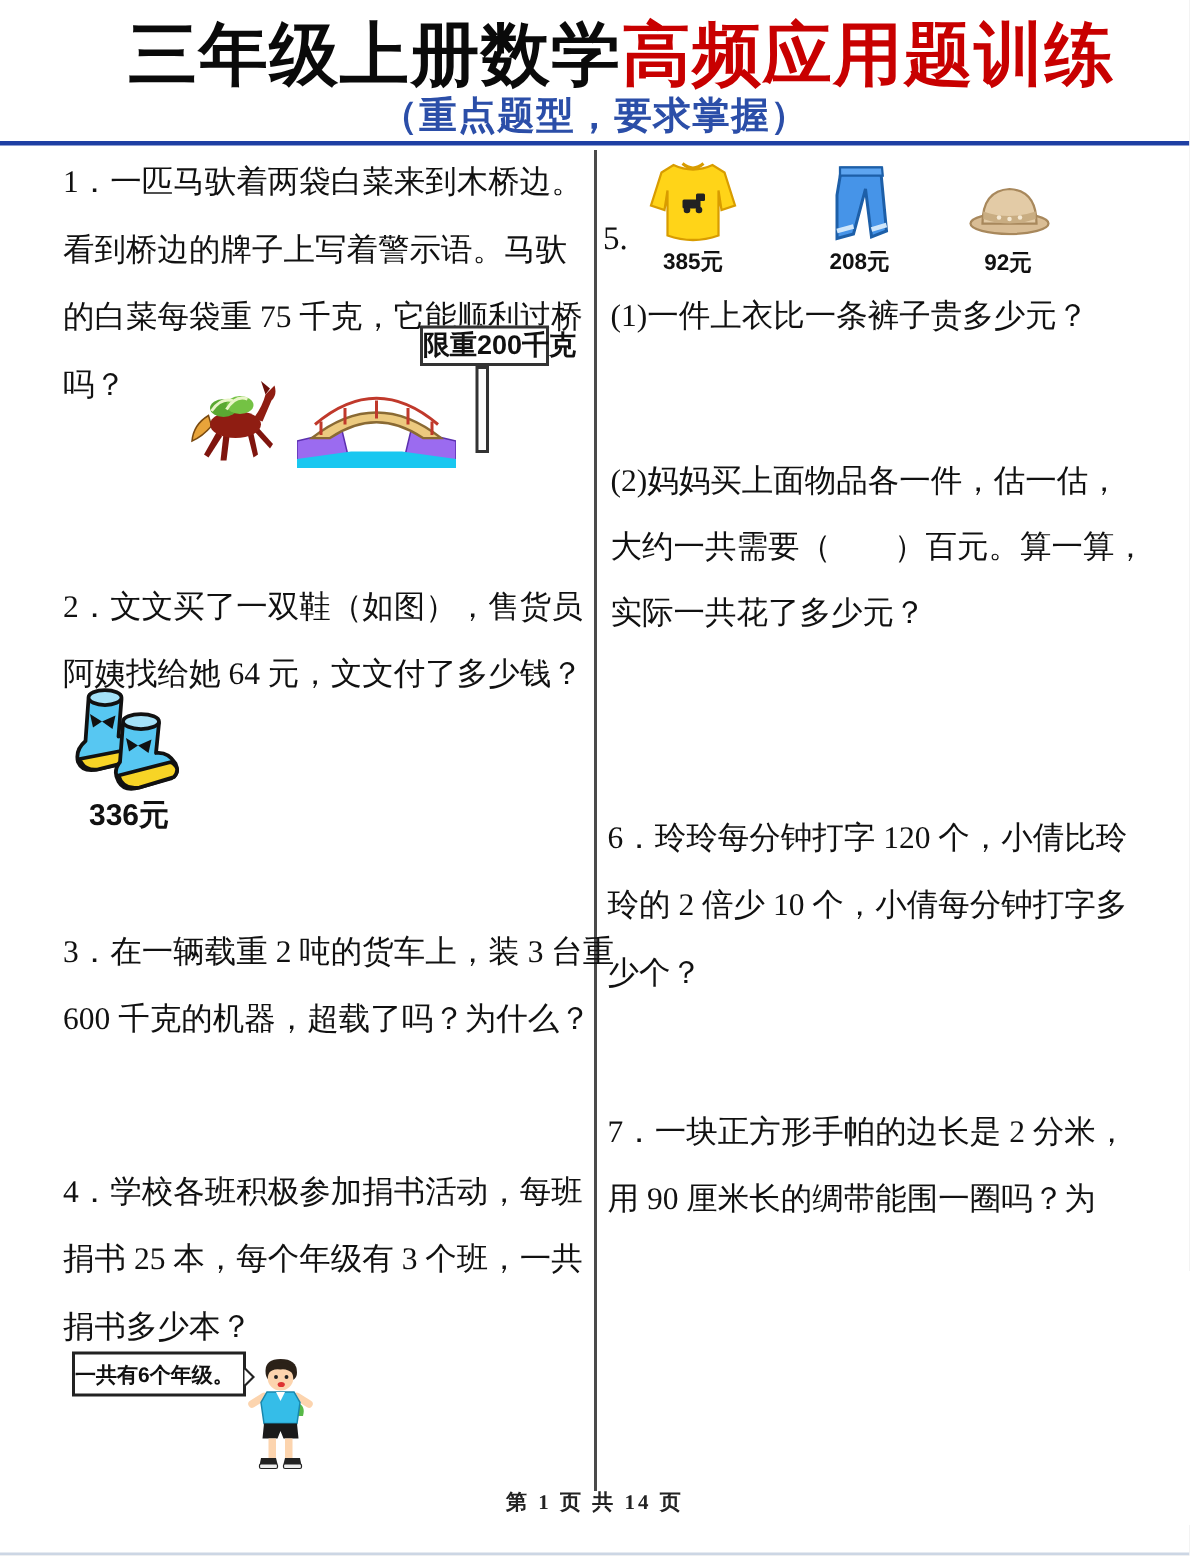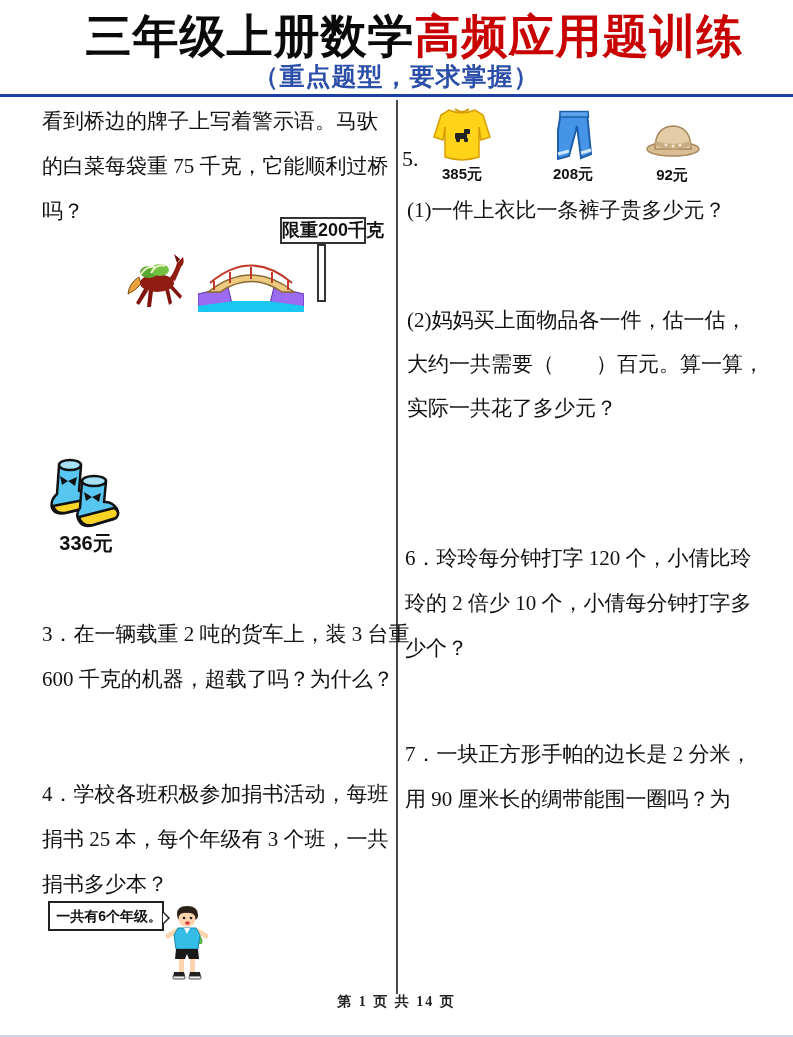--- a/index.html
+++ b/index.html
@@ -118,21 +118,21 @@
   .price-2 { left: 635px; top: 166px; }
   .bubble {
     position: absolute;
     left: 48px; top: 901px;
     width: 116px; height: 30px;
     border: 2px solid #222;
     background: #fff;
     font-family: "Liberation Sans", sans-serif;
     font-size: 14px;
     font-weight: 700;
-    text-align: right;
+    text-align: left;
     line-height: 26px;
     white-space: nowrap;
   }
   .bubble::before {
     content: "";
     position: absolute;
     right: -16px; top: 7px;
     border: 8px solid transparent;
     border-left-color: #222;
   }
@@ -166,20 +166,21 @@
 <div class="page">
 
   <div class="title"><span>三年级上册数学</span><span class="red">高频应用题训练</span></div>
 
   <div class="subtitle">（重点题型，要求掌握）</div>
 
   <div class="rule"></div>
   <div class="divider"></div>
 
   <div class="prob p1">
+    <div>1．一匹马驮着两袋白菜来到木桥边。</div>
     <div>看到桥边的牌子上写着警示语。马驮</div>
     <div>的白菜每袋重 75 千克，它能顺利过桥</div>
     <div>吗？</div>
   </div>
 
   <div class="sign-box">限重200千克</div>
   <div class="sign-post"></div>
 
   <div class="illus horse">
     <svg width="62" height="66" viewBox="0 0 62 66">
@@ -201,20 +202,24 @@
     <svg width="106" height="56" viewBox="0 0 106 56">
       <polygon points="0,38 30,31 36,56 0,56" fill="#9b6bf0" stroke="#5b2fae" stroke-width="1"></polygon>
       <polygon points="106,38 76,31 70,56 106,56" fill="#9b6bf0" stroke="#5b2fae" stroke-width="1"></polygon>
       <polygon points="0,50 36,45 70,45 106,50 106,56 0,56" fill="#19c7f0"></polygon>
       <path d="M10 36 Q53 2 96 36 L84 36 Q53 15 22 36 Z" fill="#ecca7f" stroke="#8a6a33" stroke-width="1.5"></path>
       <path d="M16 34 L16 25 M32 27 L32 16 M53 23 L53 11 M74 27 L74 16 M90 34 L90 25" stroke="#c0392b" stroke-width="2"></path>
       <path d="M12 27 Q53 -8 94 27" stroke="#c0392b" stroke-width="2" fill="none"></path>
     </svg>
   </div>
 
+  <div class="prob p2">
+    <div>2．文文买了一双鞋（如图），售货员</div>
+    <div>阿姨找给她 64 元，文文付了多少钱？</div>
+  </div>
 
   <div class="illus boots">
     <svg width="78" height="80" viewBox="0 0 78 80">
       <g stroke="#111" stroke-width="2.5" stroke-linejoin="round">
         <path d="M13 14 L11 42 Q4 48 6 56 Q9 63 19 61 L41 56 Q47 54 45 46 Q41 38 33 39 L35 14 Z" fill="#57c7f2"></path>
         <ellipse cx="24" cy="13" rx="11" ry="5" fill="#a5e2f8"></ellipse>
         <path d="M7 54 L43 47 Q48 52 43 55 L19 61 Q10 62 7 54 Z" fill="#f7d426"></path>
         <path d="M36 30 L34 56 Q29 62 33 69 Q37 76 47 73 L68 67 Q74 64 71 57 Q66 49 58 50 L60 30 Z" fill="#57c7f2"></path>
         <ellipse cx="48" cy="29" rx="12" ry="5" fill="#a5e2f8"></ellipse>
         <path d="M33 65 L68 56 Q75 60 70 66 L47 73 Q36 75 33 65 Z" fill="#f7d426"></path>

